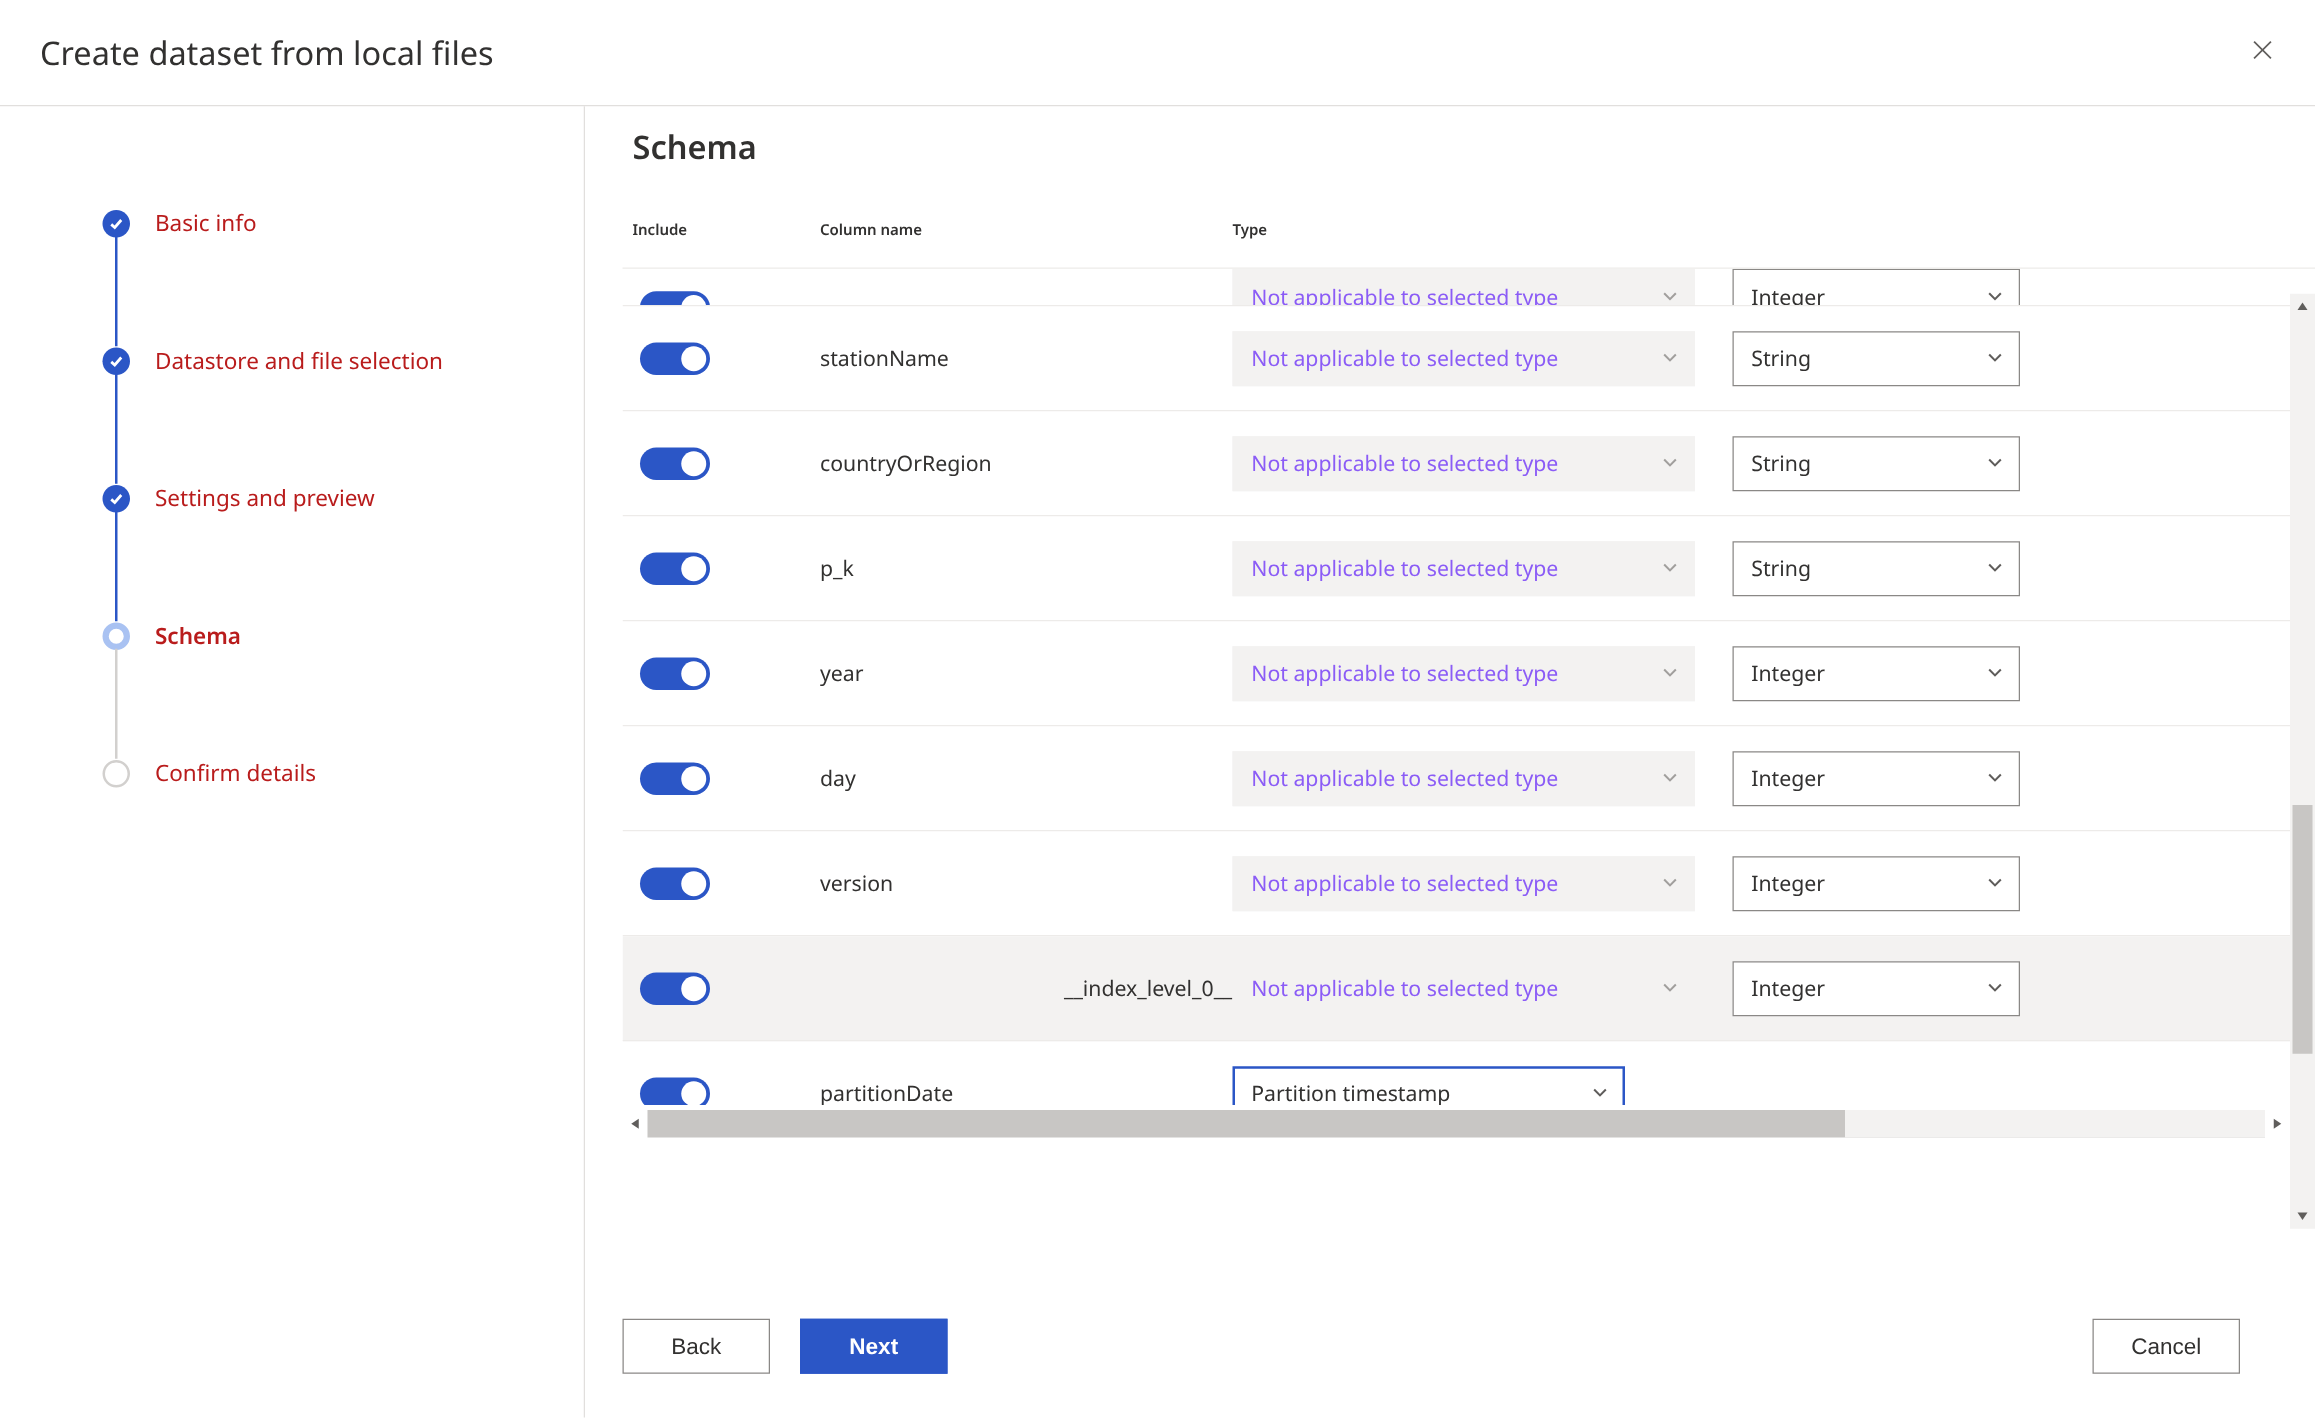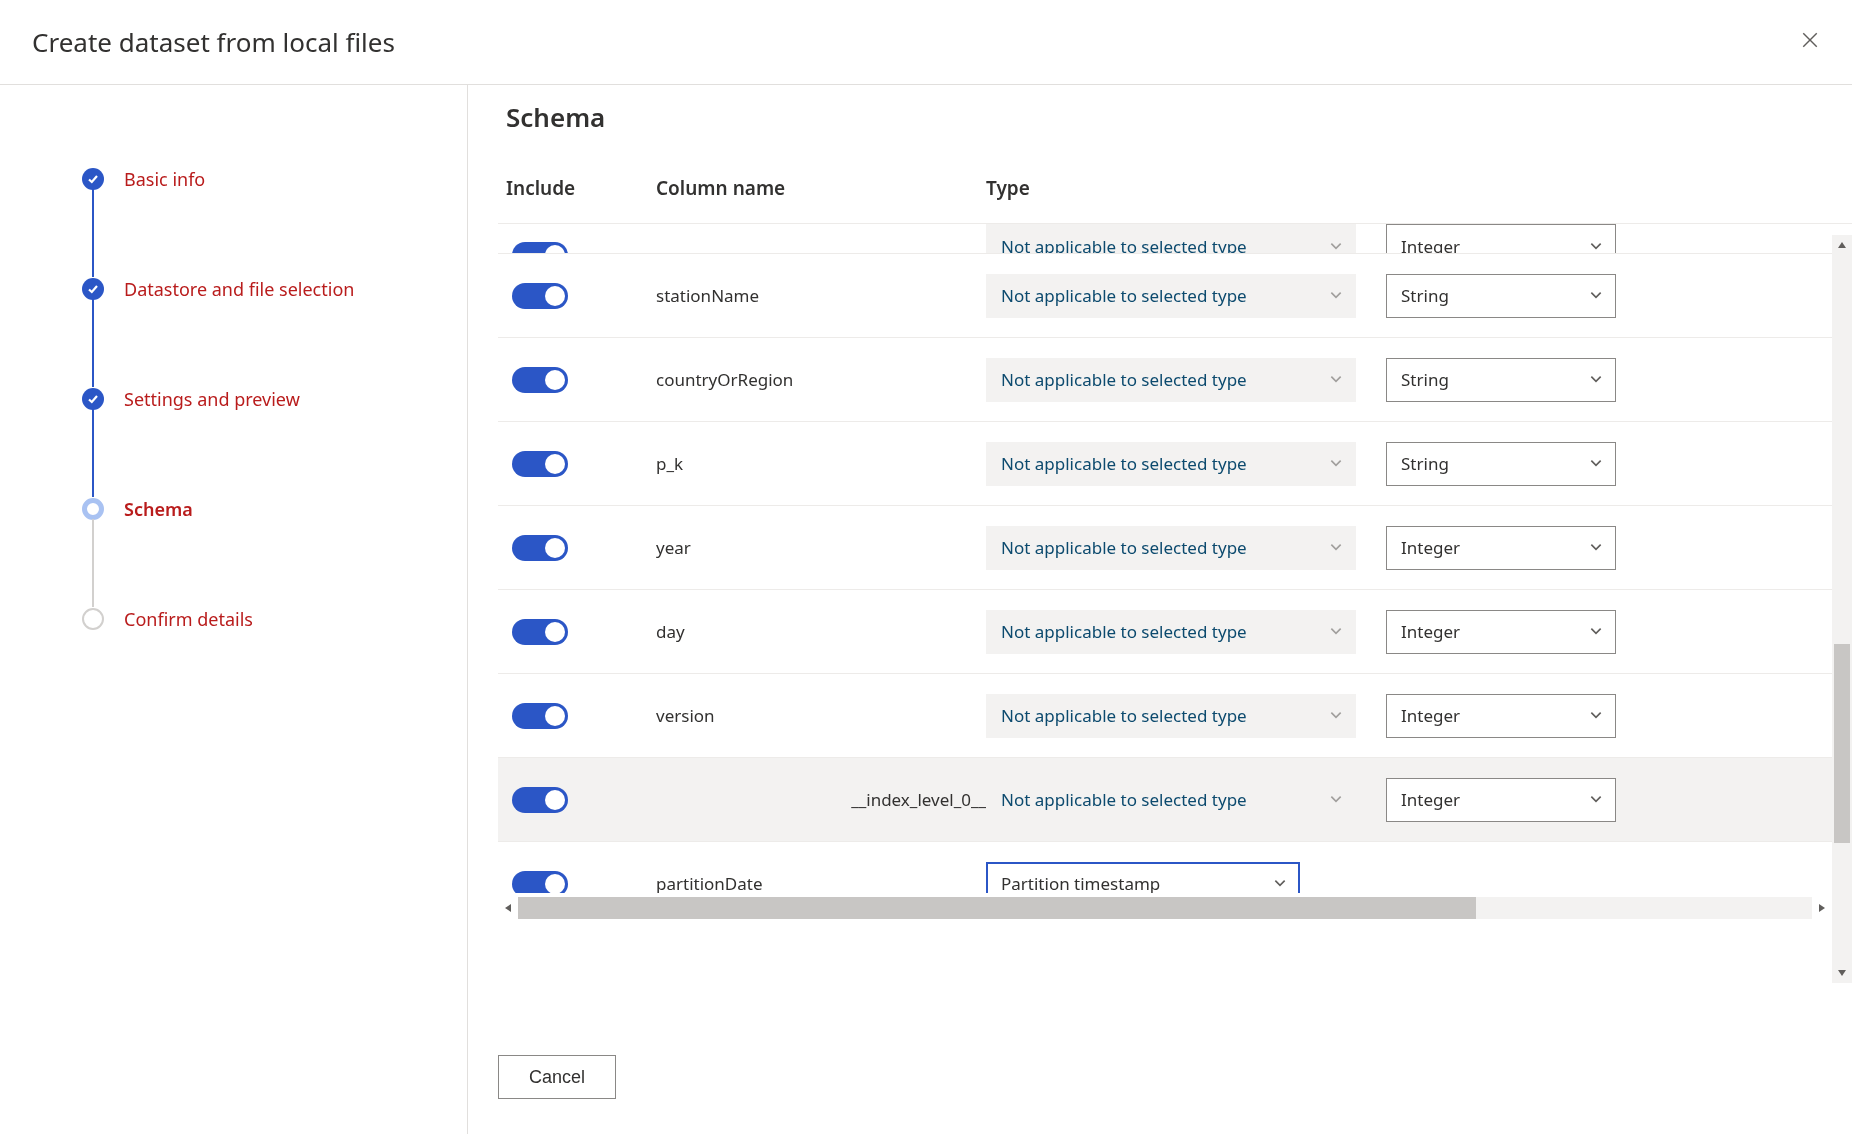--- a/index.html
+++ b/index.html
@@ -72,21 +72,21 @@
   .section-title { font-size: 26px; font-weight: 600; margin: 0 0 40px 8px; }
 
   .tbl-wrap {
     flex: 1; display: flex; flex-direction: column; min-height: 0;
     position: relative;
   }
   .tbl-head {
     display: grid;
     grid-template-columns: 150px 330px 400px 235px;
     padding: 0 8px 22px 8px;
-    font-weight: 600; font-size: 19px; color: #323130;
+    font-weight: 600; font-size: 12px; color: #323130;
   }
   .rows {
     height: 670px; overflow: hidden;
     border-top: 1px solid #edebe9;
   }
   .row {
     display: grid;
     grid-template-columns: 150px 330px 400px 235px;
     align-items: center;
     padding: 16px 8px;
@@ -112,21 +112,21 @@
   }
 
   
   .dd {
     height: 44px; display: flex; align-items: center; justify-content: space-between;
     padding: 0 12px 0 14px; font-size: 17px;
     border: 1px solid #8a8886; background: #fff; cursor: pointer;
     width: 230px;
   }
   .dd.disabled {
-    background: #f3f2f1; color: #0c4a6e; border: 1px solid #f3f2f1;
+    background: #f3f2f1; color: #8b5cf6; border: 1px solid #f3f2f1;
     cursor: default; width: 370px;
   }
   .dd.active { border: 2px solid #2b56c6; padding: 0 11px 0 13px; width: 314px; }
   .dd .chev { color: #605e5c; }
   .dd.disabled .chev { color: #a19f9d; }
   .chev svg { width: 14px; height: 14px; }
 
   
   .v-scroll {
     position: absolute; right: 0; top: 60px; bottom: 46px; width: 20px;
@@ -479,16 +479,20 @@
           <div class="arrow">
               <svg width="10" height="10" viewBox="0 0 10 10" fill="currentColor">
                 <polygon points="2,1 2,9 8,5"></polygon>
               </svg>
             </div>
         </div>
       </div>
     </div>
 
     <div class="footer">
+      <div class="footer-left">
+        <button class="btn">Back</button>
+        <button class="btn primary">Next</button>
+      </div>
       <button class="btn">Cancel</button>
     </div>
   </div>
 </div>
 
 </body></html>

